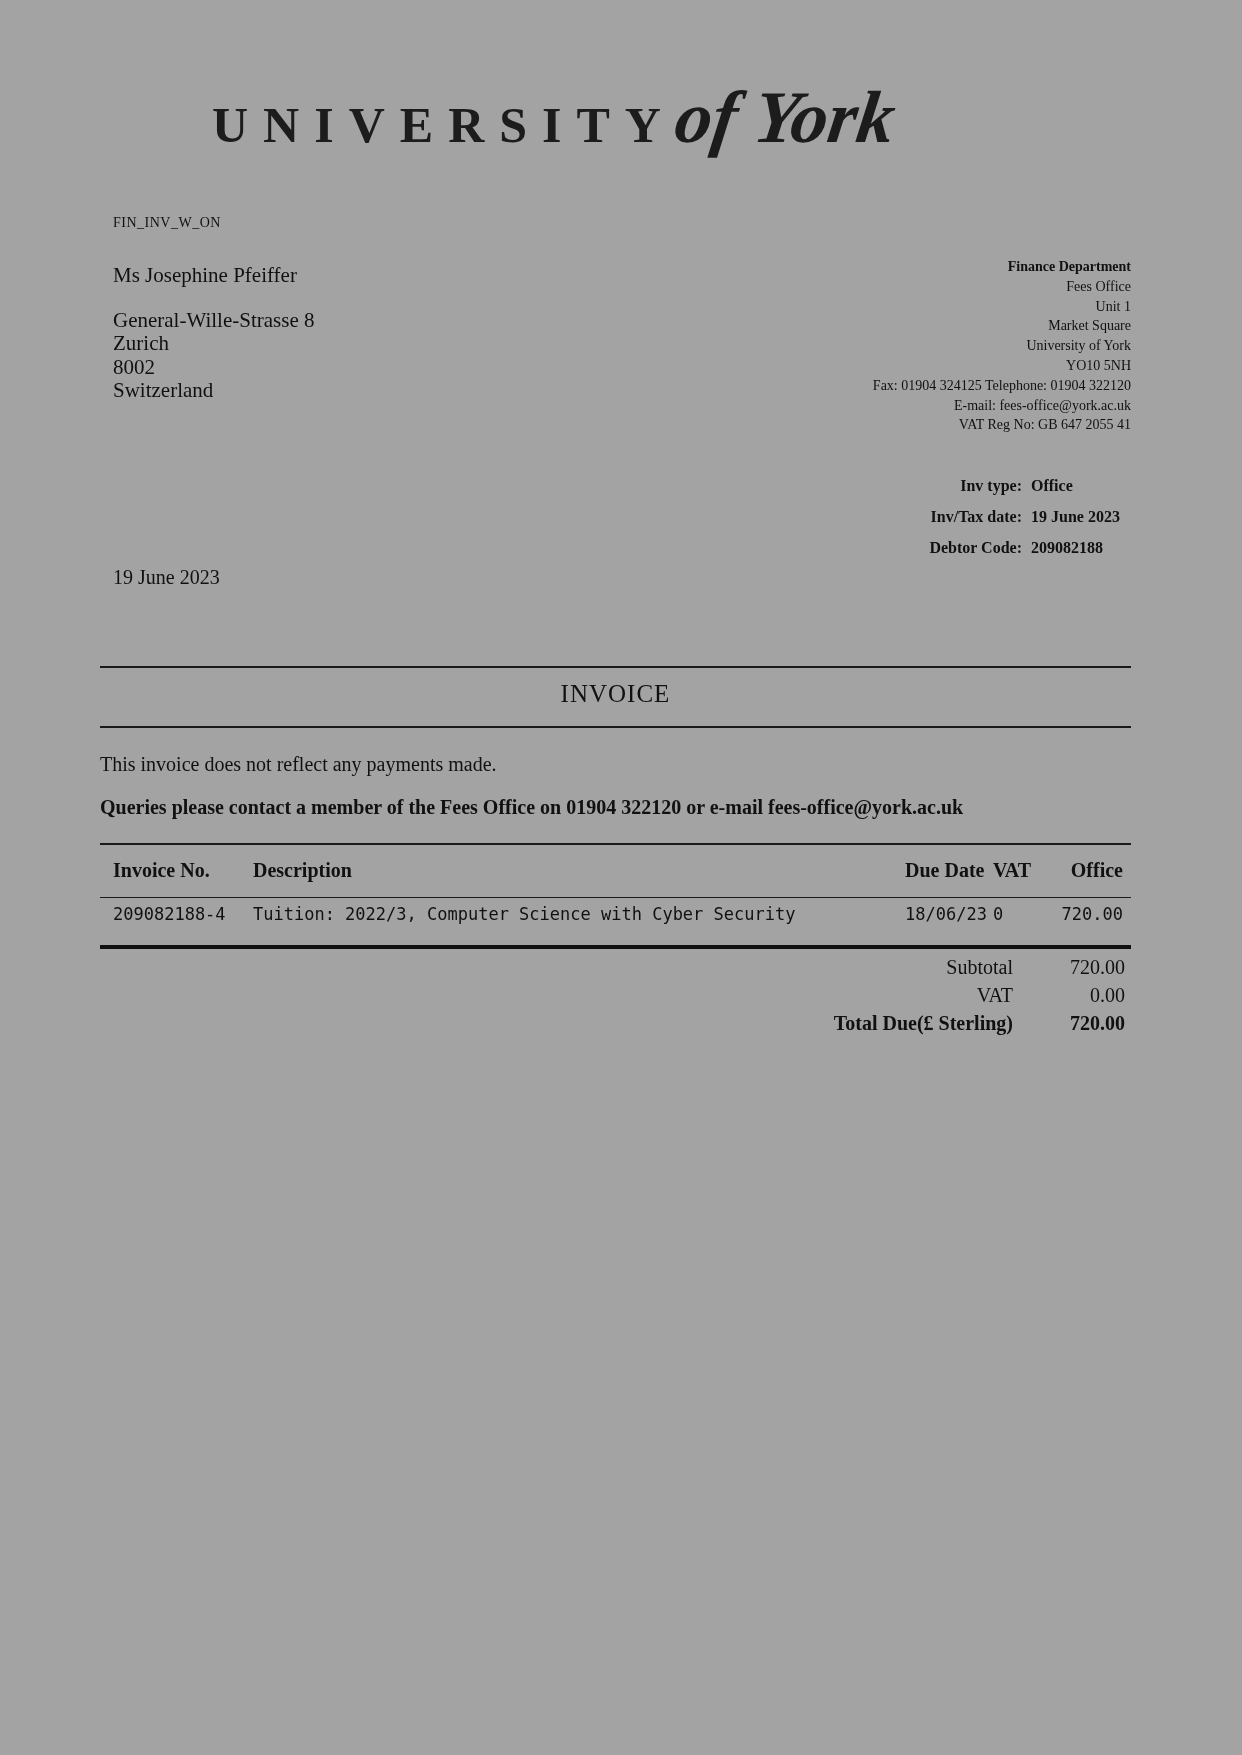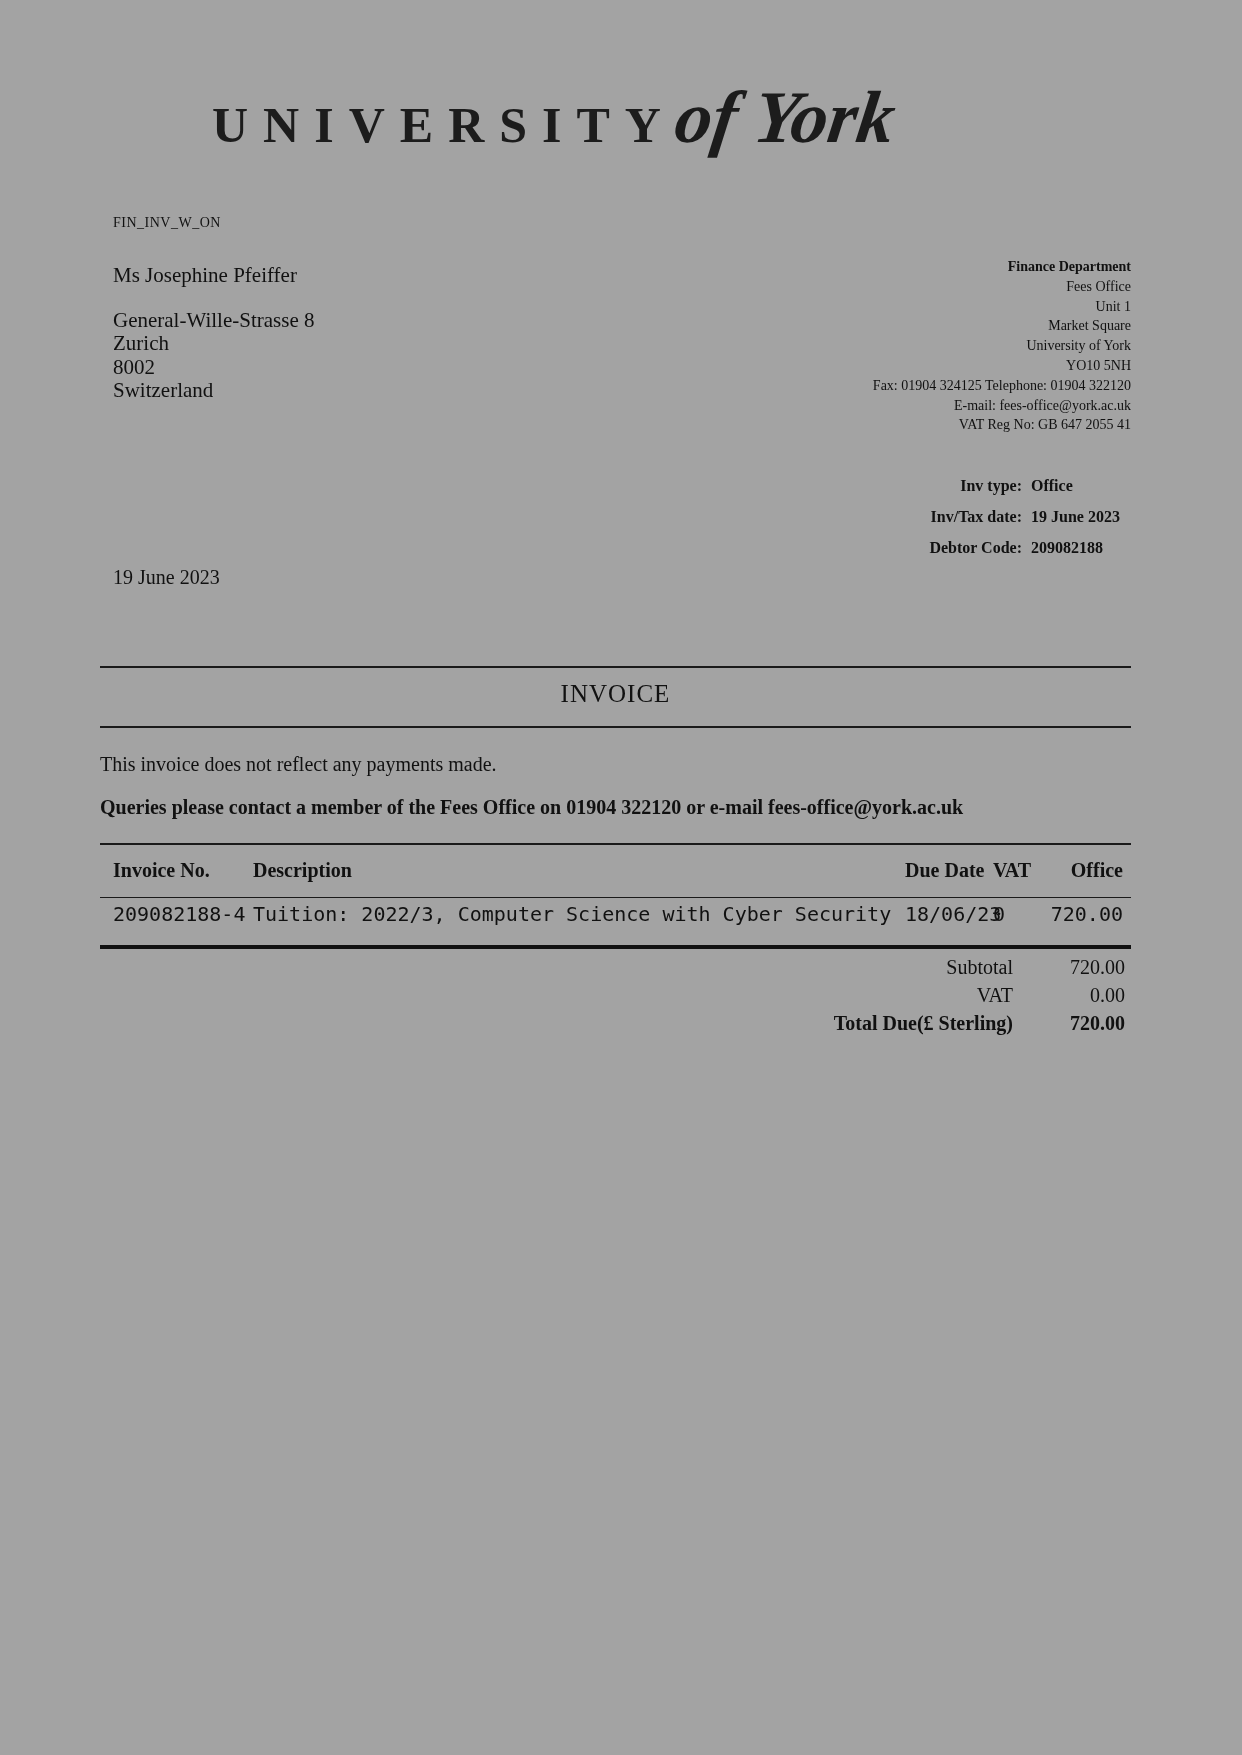--- a/index.html
+++ b/index.html
@@ -54,21 +54,21 @@
   .rule-2 { margin-top:16px; }
   .note-1 { margin-top:24px; font-size:20px; line-height:24px; }
   .note-2 { margin-top:25px; font-size:20px; line-height:24px; }
   .note-3 { margin-top:19px; font-size:20px; line-height:24px; font-weight:700; }
   .rule-3 { margin-top:24px; }
 
   .tbl-head { margin-top:14px; height:28px; display:flex; padding-left:13px; font-size:20px; font-weight:700; }
   .rule-4 { margin-top:10px; }
   .tbl-row {
     margin-top:5px; height:22px; display:flex; padding-left:13px;
-    font-family:"DejaVu Sans Mono","Liberation Mono",monospace; font-size:20px; line-height:22px;
+    font-family:"DejaVu Sans Mono","Liberation Mono",monospace; font-size:17px; line-height:22px;
   }
   .col-invno { width:140px; }
   .col-desc  { flex:1; }
   .col-due   { width:88px; }
   .col-vat   { width:48px; }
   .col-amt   { width:90px; text-align:right; padding-right:8px; }
   .rule-5 { margin-top:20px; }
 
   .totals { margin-top:4px; font-size:20px; }
   .trow { display:flex; justify-content:flex-end; line-height:28px; }

